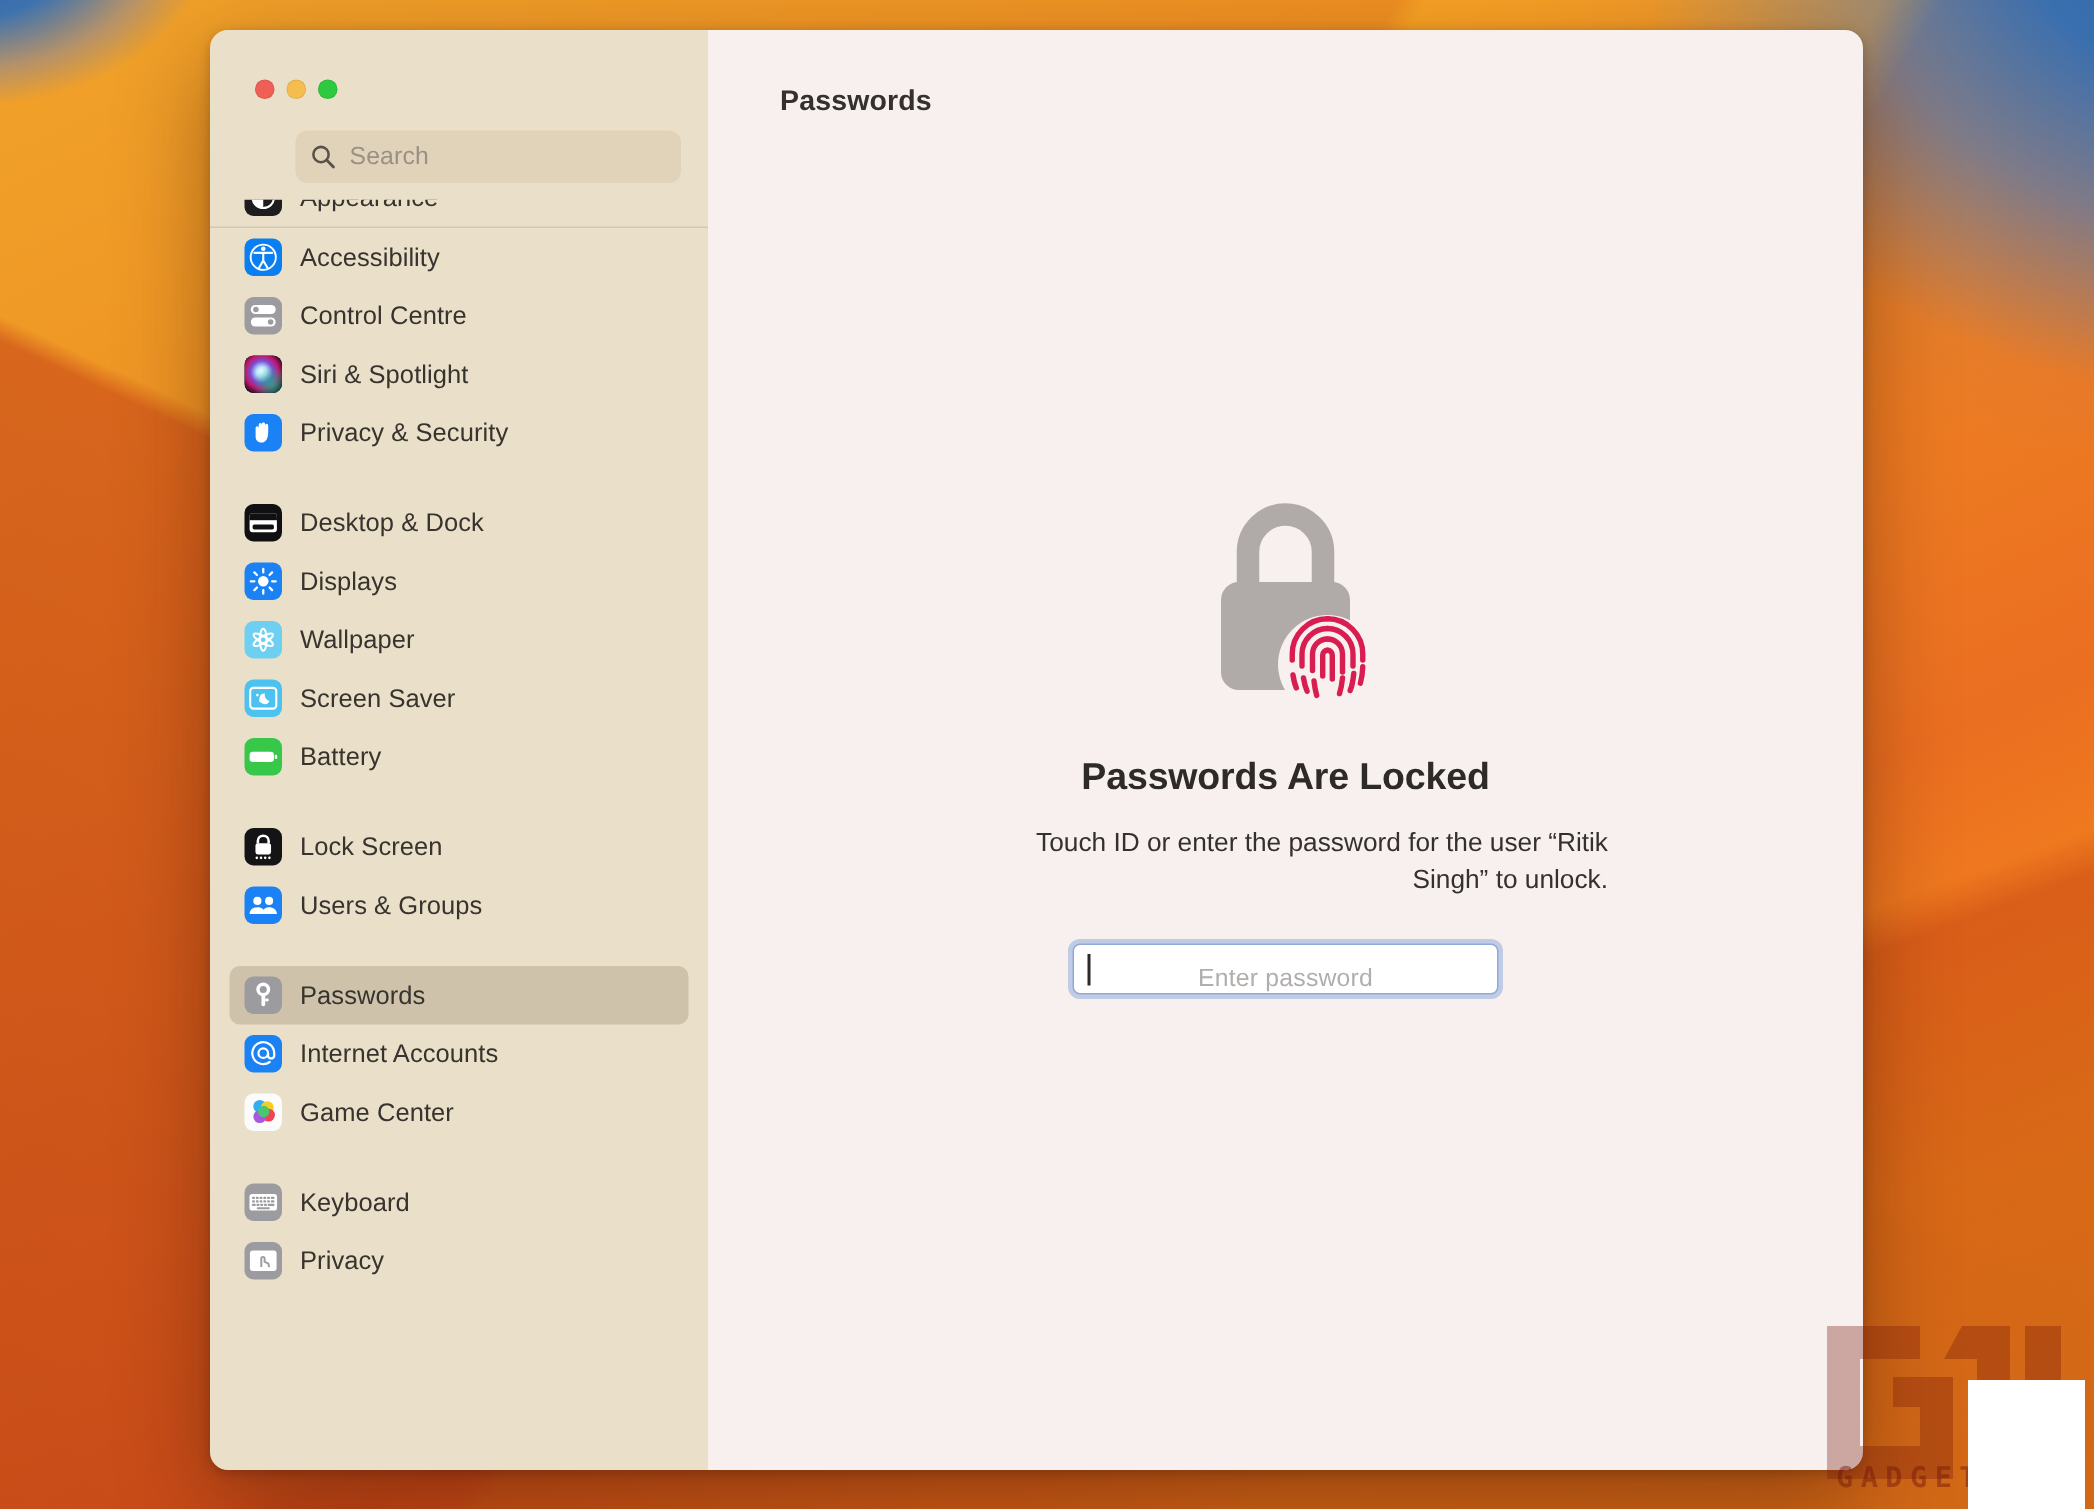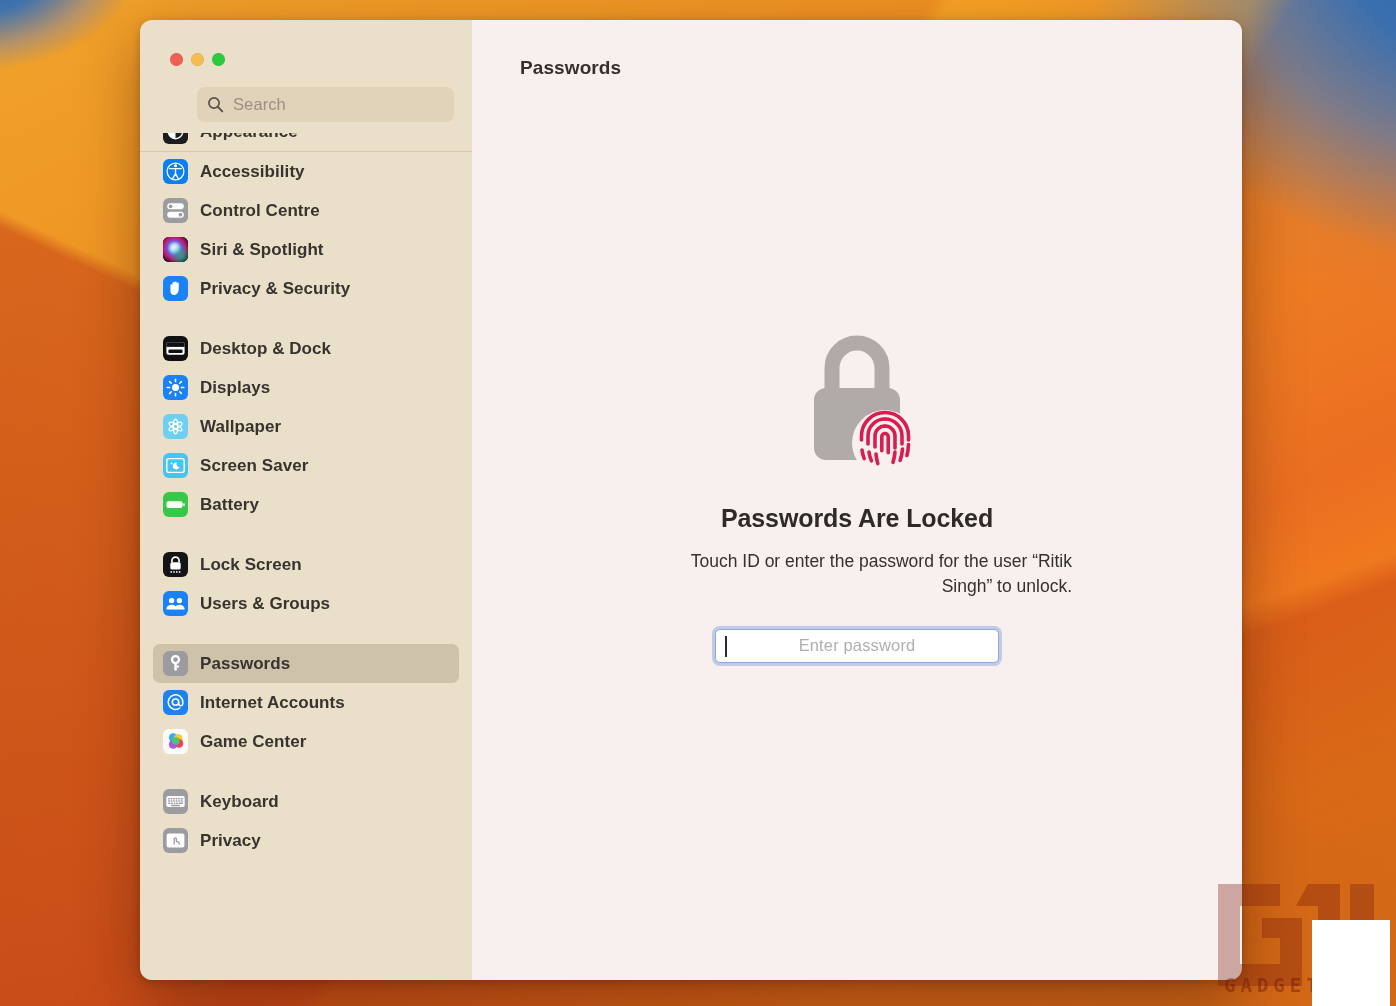--- a/index.html
+++ b/index.html
@@ -124,21 +124,20 @@
   .sb-gap { height: 21px; }
 
   .sb-item {
     display: flex;
     align-items: center;
     gap: 12px;
     height: 39px;
     padding: 0 10px;
     border-radius: 7px;
     position: relative;
-    font-weight: bold;
   }
   .sb-item.selected {
     background: rgba(133,112,84,0.26);
   }
   .sb-item .sb-label {
     font-size: 17px;
     color: #37332e;
     letter-spacing: .05px;
     white-space: nowrap;
   }
@@ -199,21 +198,21 @@
     margin-bottom: 30px;
   }
   #password-input-wrap {
     width: 284px;
     height: 34px;
     border-radius: 5px;
     background: #ffffff;
     border: 1.5px solid #8fa9d8;
     box-shadow: 0 0 0 3px rgba(102,142,217,0.38);
     display: flex;
-    align-items: center;
+    align-items: flex-end;
     justify-content: center;
     position: relative;
   }
   #password-caret {
     position: absolute;
     left: 9px; top: 6px;
     width: 2px; height: 21px;
     background: #2a2a2a;
   }
   #password-placeholder {

